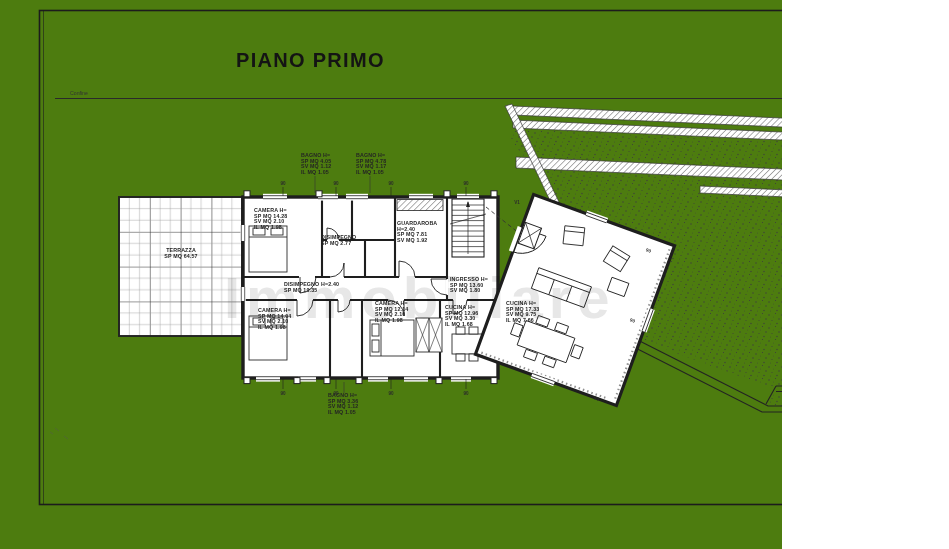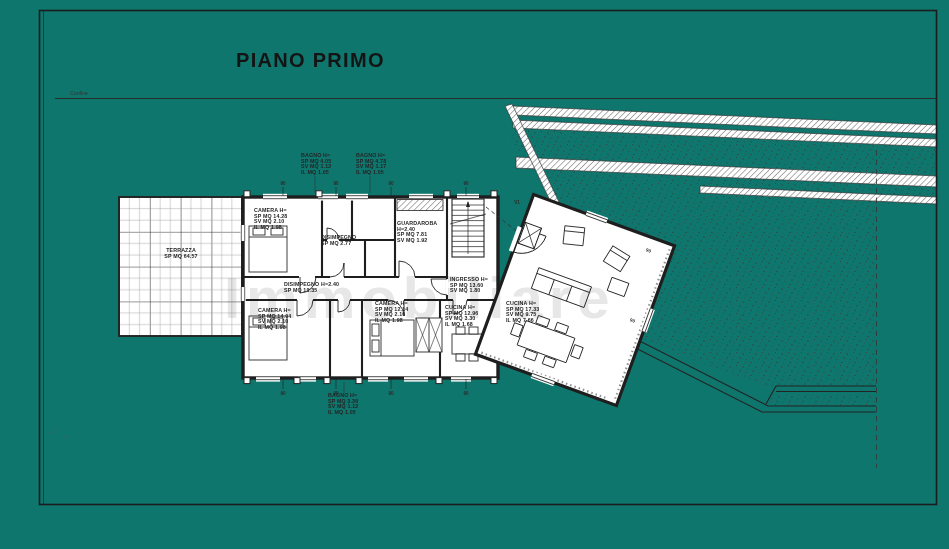--- a/index.html
+++ b/index.html
@@ -1,16 +1,16 @@
 <!DOCTYPE html>
 <html><head>
 <meta charset="utf-8">
 <style>
   html,body{margin:0;padding:0;background:#fff;}
-  .stage{position:relative;width:949px;height:549px;background:#0f766e;overflow:hidden;
+  .stage{position:relative;width:782px;height:549px;background:#4d7c0f;overflow:hidden;
          font-family:"Liberation Sans",sans-serif;}
   svg{display:block;}
   .lbl{font-family:"Liberation Sans",sans-serif;font-size:5.3px;font-weight:700;fill:#242424;letter-spacing:.15px;}
   .lbl.ctr{text-anchor:middle;}
   .dim{font-family:"Liberation Sans",sans-serif;font-size:4.6px;font-weight:700;fill:#2b2b2b;text-anchor:middle;}
   .title{font-family:"Liberation Sans",sans-serif;font-size:20px;font-weight:700;fill:#141414;letter-spacing:1.3px;}
   .conf{font-family:"Liberation Sans",sans-serif;font-size:5.2px;fill:#333;}
   .wm{font-family:"Liberation Sans",sans-serif;font-size:58px;font-weight:700;fill:#e7e7e7;
       letter-spacing:6px;mix-blend-mode:multiply;}
   .w{stroke:#1e1e1e;fill:none;}

